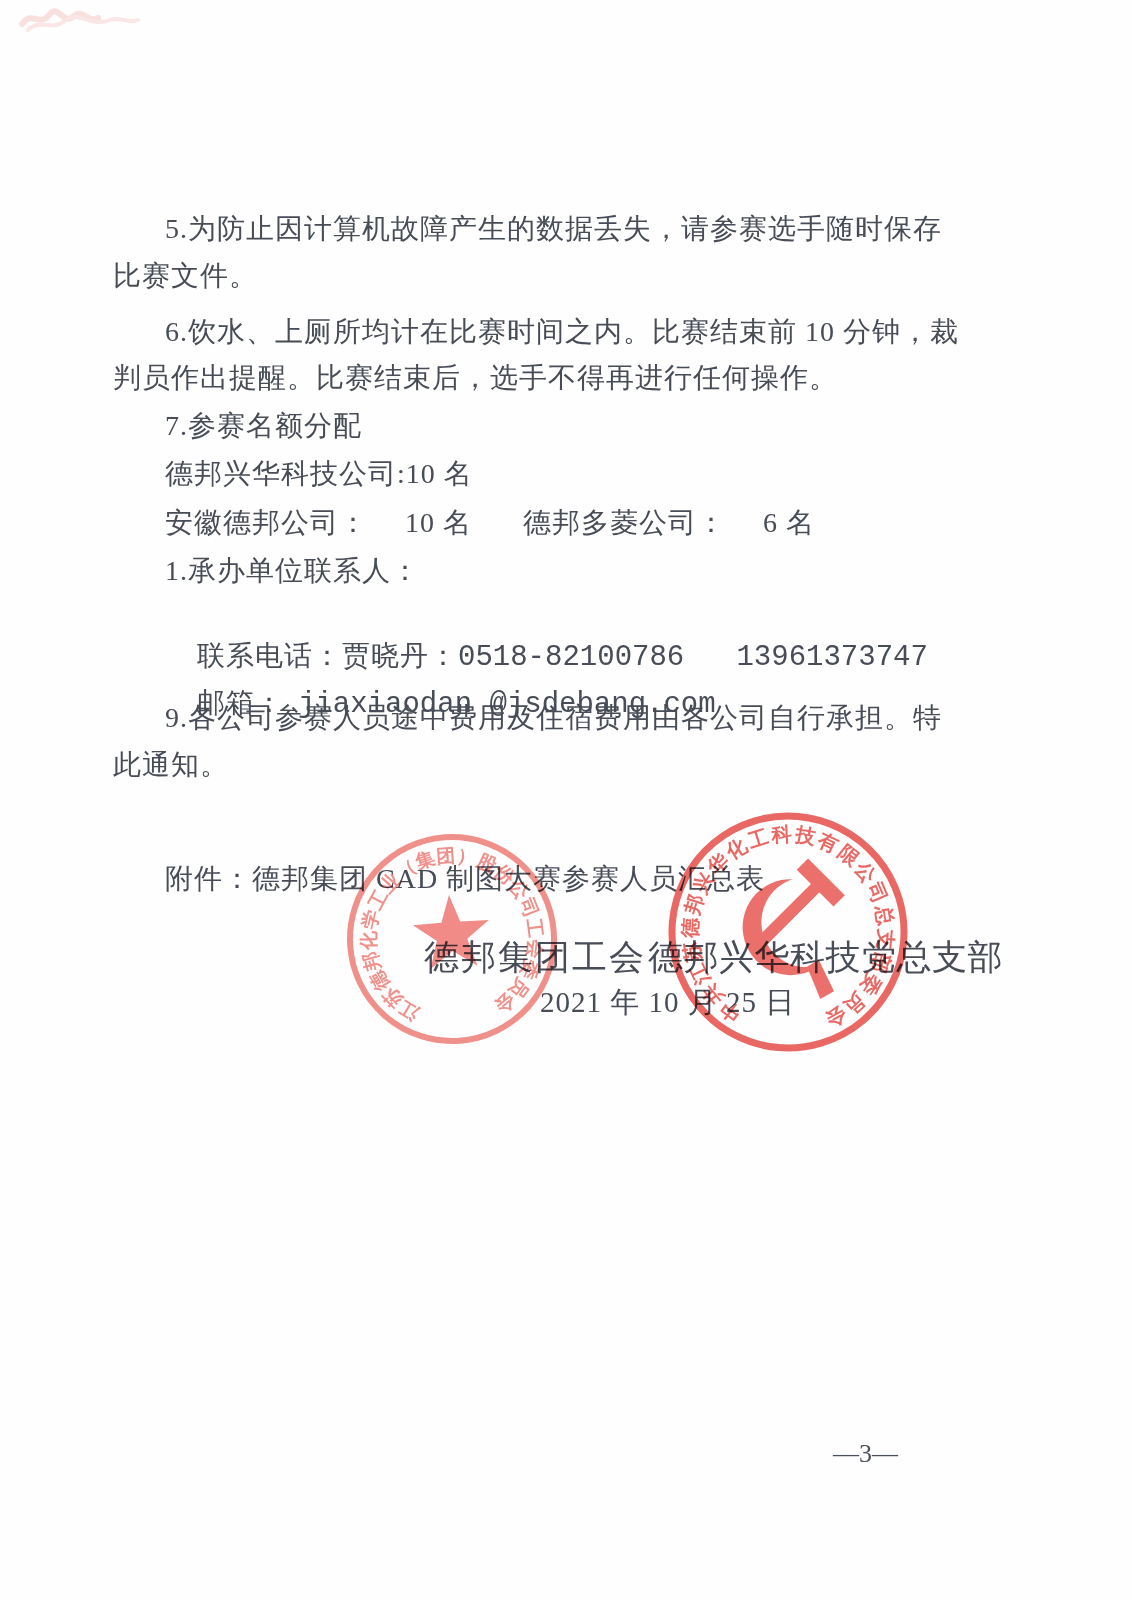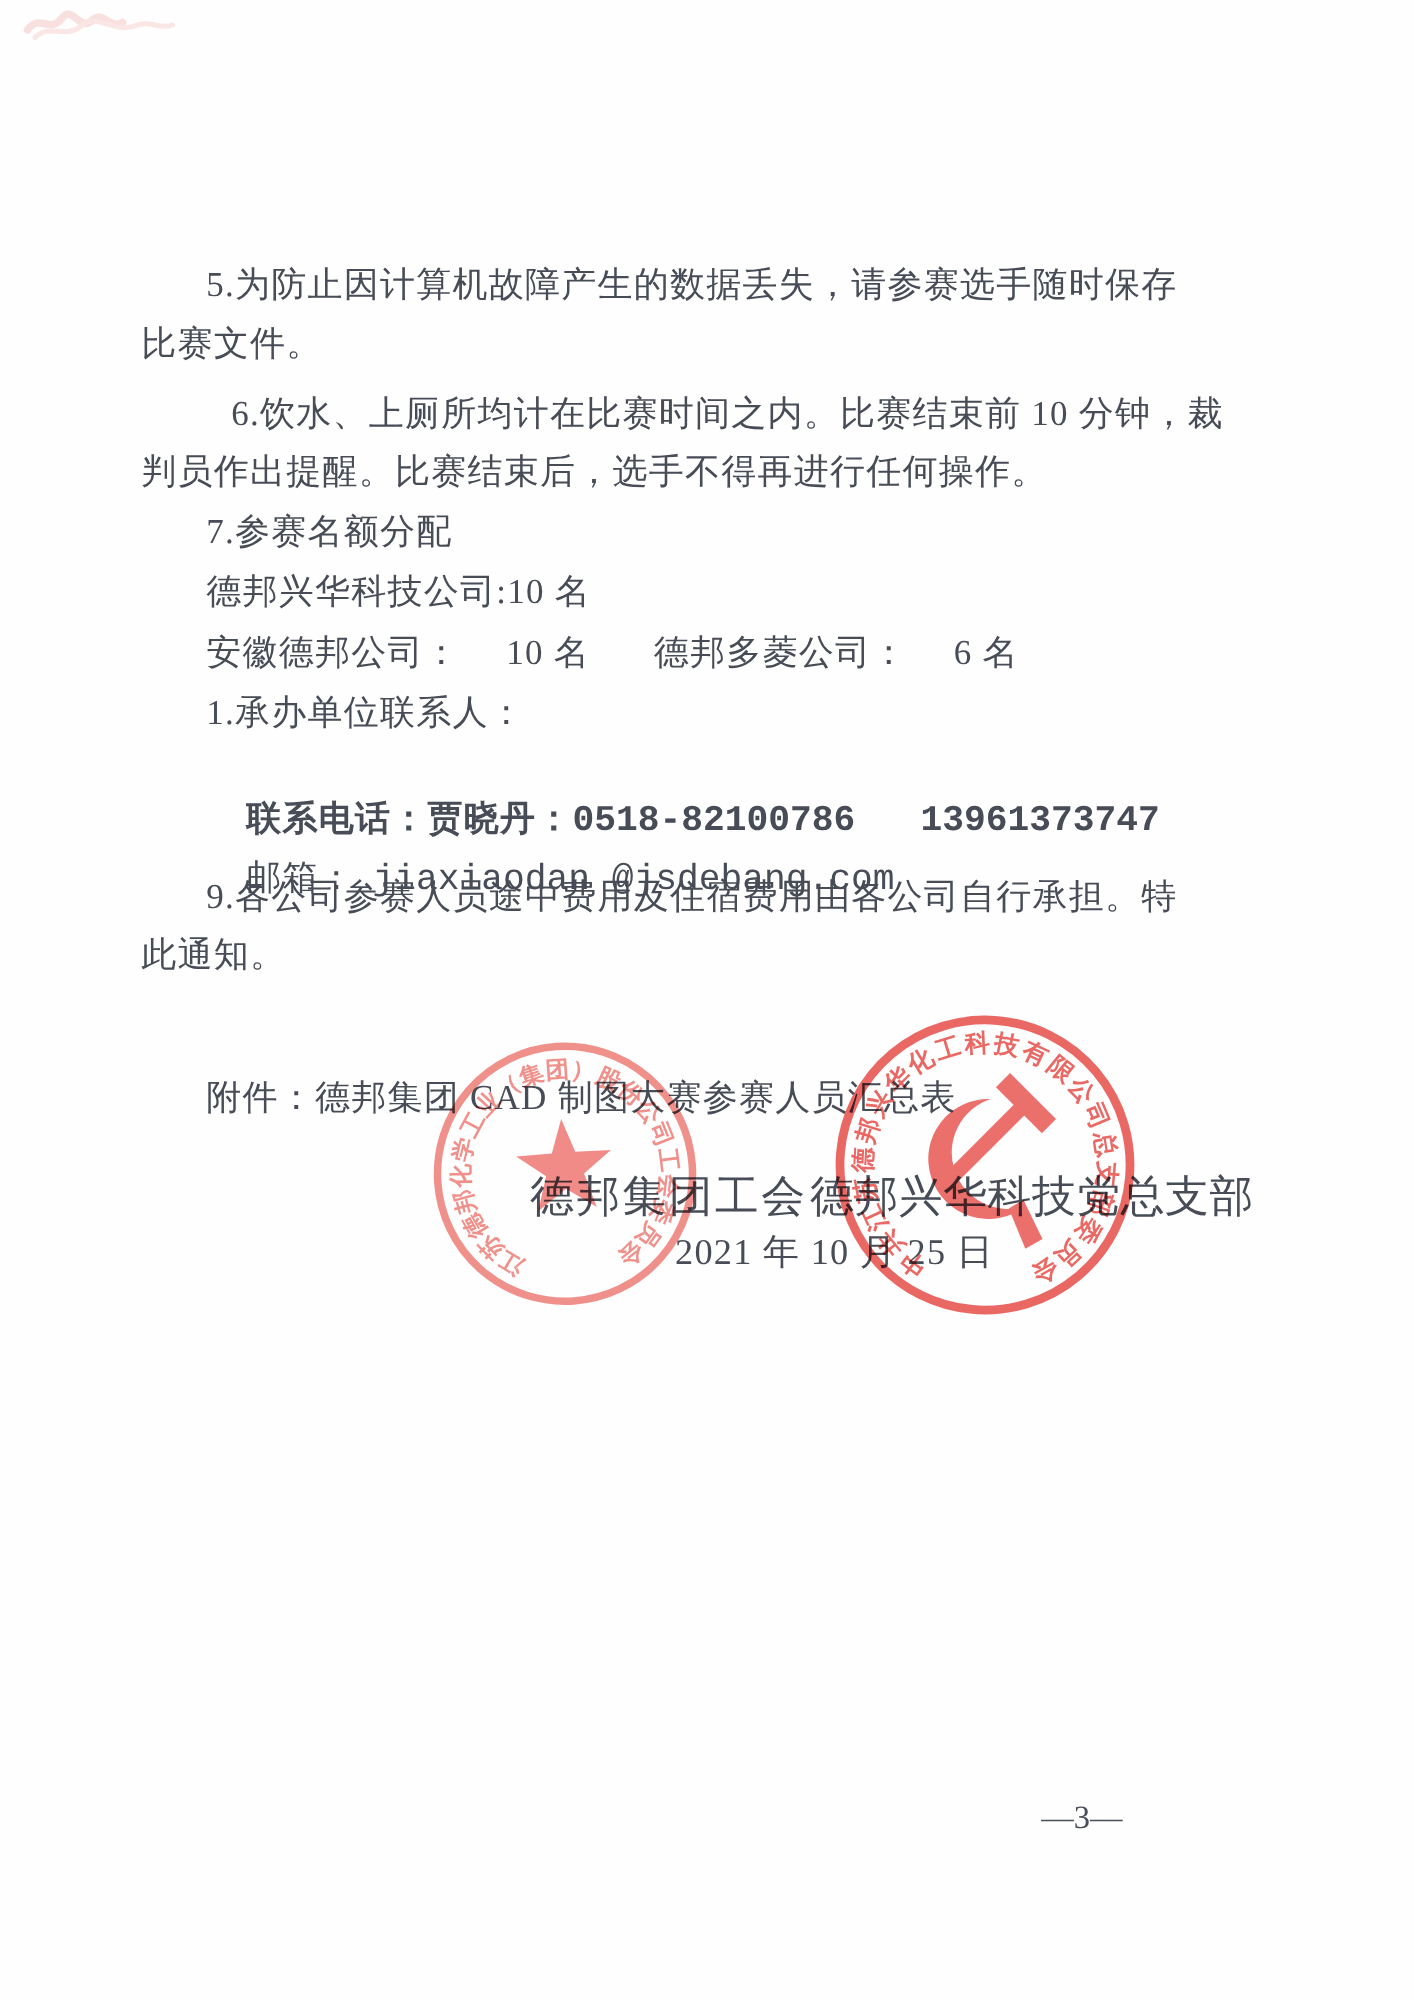--- a/index.html
+++ b/index.html
@@ -49,32 +49,32 @@
 <div class="page">
 
   <svg class="scribble" width="150" height="40" viewBox="0 0 150 40">
     <path d="M4,22 C14,8 22,26 32,12 C40,2 46,24 56,14 C64,6 70,22 80,16" stroke="#f2bcb9" stroke-width="6" fill="none" stroke-linecap="round"></path>
     <path d="M10,28 C22,16 34,30 48,18 C60,8 74,26 92,18 C102,14 110,22 120,18" stroke="#f5cbc8" stroke-width="4" fill="none" stroke-linecap="round"></path>
   </svg>
 
   <div class="line" style="left:165px; top:211px;">5.为防止因计算机故障产生的数据丢失，请参赛选手随时保存</div>
   <div class="line" style="left:113px; top:258px;">比赛文件。</div>
 
-  <div class="line" style="left:165px; top:314px;margin-left:20px;">6.饮水、上厕所均计在比赛时间之内。比赛结束前 10 分钟，裁</div>
+  <div class="line" style="left:165px; top:314px;">6.饮水、上厕所均计在比赛时间之内。比赛结束前 10 分钟，裁</div>
   <div class="line" style="left:113px; top:360px;">判员作出提醒。比赛结束后，选手不得再进行任何操作。</div>
 
   <div class="line" style="left:165px; top:408px;">7.参赛名额分配</div>
 
   <div class="line" style="left:165px; top:456px;">德邦兴华科技公司:10 名</div>
   <div class="line" style="left:165px; top:505px;">安徽德邦公司：　 10 名</div>
   <div class="line" style="left:523px; top:505px;">德邦多菱公司：　 6 名</div>
 
   <div class="line" style="left:165px; top:553px;">1.承办单位联系人：</div>
 
-  <div class="line" style="left:165px; top:603px;font-weight:bold;">
+  <div class="line" style="left:165px; top:603px;">
     <span>联系电话：贾晓丹：</span><span class="mono">0518-82100786   13961373747</span>
   </div>
 
   <div class="line" style="left:165px; top:650px;">
     <span>邮箱：</span><span class="mono" style="margin-left:14px;">jiaxiaodan @jsdebang.com</span>
   </div>
 
   <div class="line" style="left:165px; top:700px;">9.各公司参赛人员途中费用及住宿费用由各公司自行承担。特</div>
   <div class="line" style="left:113px; top:747px;">此通知。</div>
 

